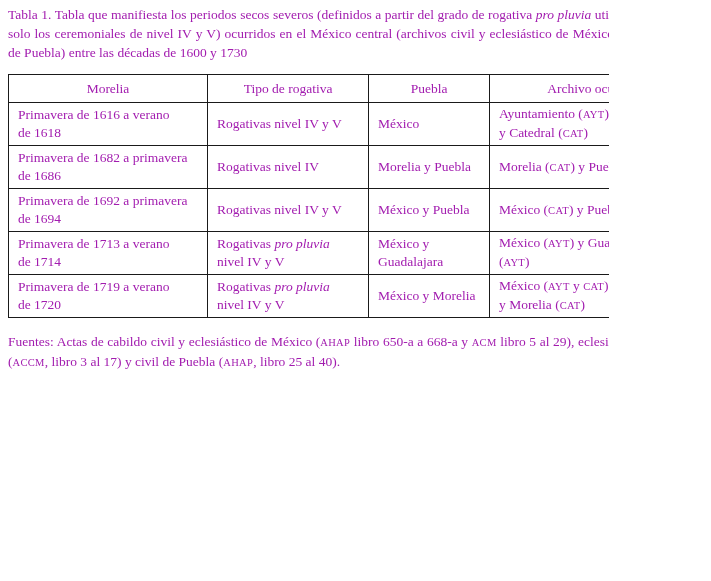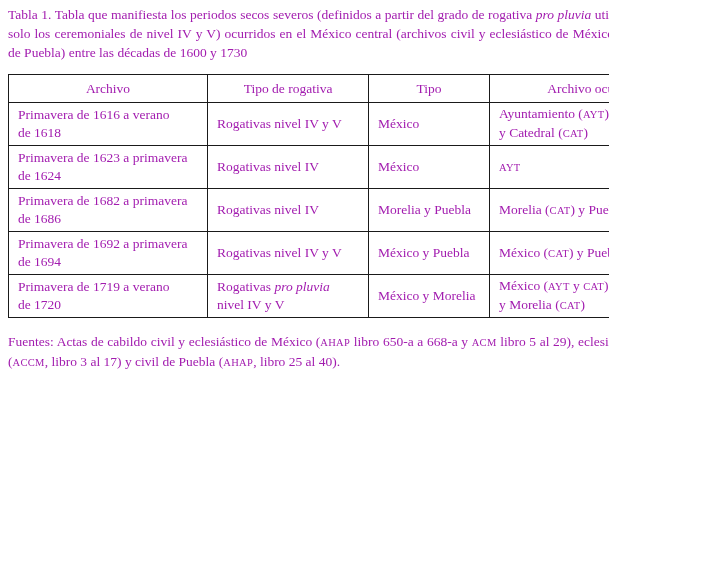--- a/index.html
+++ b/index.html
@@ -76,50 +76,50 @@
 
   <table class="rogativas">
     <colgroup>
       <col style="width:199px">
       <col style="width:161px">
       <col style="width:121px">
       <col style="width:214px">
     </colgroup>
     <thead>
       <tr>
-        <th>Archivo</th>
+        <th>Morelia</th>
         <th>Tipo de rogativa</th>
-        <th>Tipo</th>
+        <th>Puebla</th>
         <th>Archivo ocurridos</th>
       </tr>
     </thead>
     <tbody>
         <tr>
           <td>Primavera de 1616 a verano<br>de 1618</td>
           <td>Rogativas nivel IV y V</td>
           <td>México</td>
           <td>Ayuntamiento (<span class="sc">AYT</span>)<br>y Catedral (<span class="sc">CAT</span>)</td>
-        </tr>
-        <tr>
-          <td>Primavera de 1623 a primavera<br>de 1624</td>
-          <td>Rogativas nivel IV</td>
-          <td>México</td>
-          <td><span class="sc">AYT</span></td>
         </tr>
         <tr>
           <td>Primavera de 1682 a primavera<br>de 1686</td>
           <td>Rogativas nivel IV</td>
           <td>Morelia y Puebla</td>
           <td>Morelia (<span class="sc">CAT</span>) y Puebla (<span class="sc">AYT</span>)</td>
         </tr>
         <tr>
           <td>Primavera de 1692 a primavera<br>de 1694</td>
           <td>Rogativas nivel IV y V</td>
           <td>México y Puebla</td>
           <td>México (<span class="sc">CAT</span>) y Puebla (<span class="sc">AYT</span>)</td>
+        </tr>
+        <tr>
+          <td>Primavera de 1713 a verano<br>de 1714</td>
+          <td>Rogativas <i>pro pluvia</i><br>nivel IV y V</td>
+          <td>México y<br>Guadalajara</td>
+          <td>México (<span class="sc">AYT</span>) y Guadalajara<br>(<span class="sc">AYT</span>)</td>
         </tr>
         <tr>
           <td>Primavera de 1719 a verano<br>de 1720</td>
           <td>Rogativas <i>pro pluvia</i><br>nivel IV y V</td>
           <td>México y Morelia</td>
           <td>México (<span class="sc">AYT</span> y <span class="sc">CAT</span>)<br>y Morelia (<span class="sc">CAT</span>)</td>
         </tr>
       </tbody>
   </table>
 

